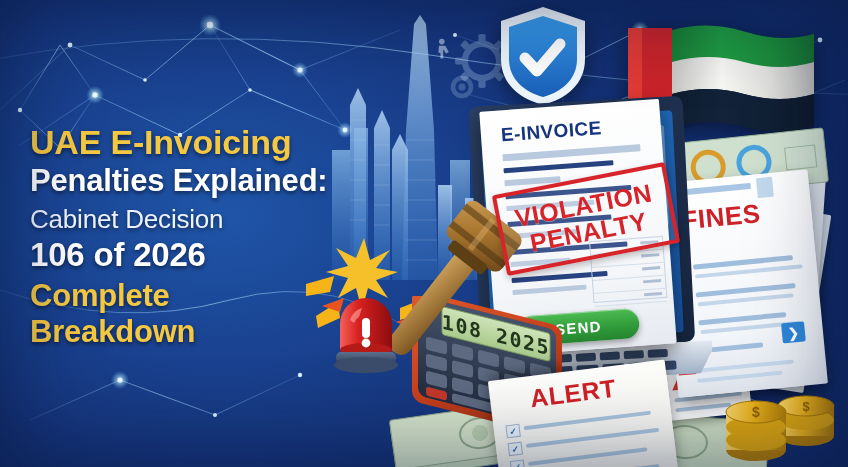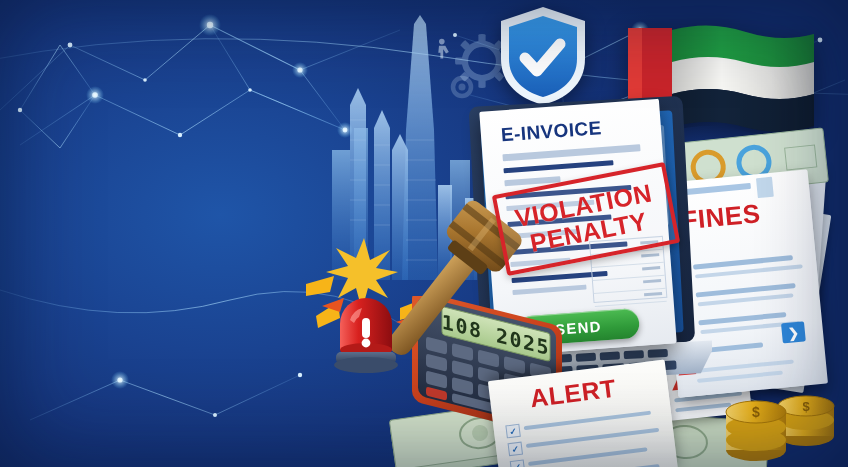--- a/index.html
+++ b/index.html
@@ -576,15 +576,23 @@
         <ellipse cx="30" cy="56" rx="30" ry="11" fill="#b07c08"></ellipse>
         <rect x="0" y="18" width="60" height="38" fill="url(#coinG)"></rect>
         <ellipse cx="30" cy="46" rx="30" ry="11" fill="#d9a311"></ellipse>
         <ellipse cx="30" cy="33" rx="30" ry="11" fill="#d9a311"></ellipse>
         <ellipse cx="30" cy="18" rx="30" ry="11" fill="url(#coinG)" stroke="#a97806"></ellipse>
         <text x="30" y="23" font-family="'Liberation Sans',sans-serif" font-size="14" font-weight="bold" fill="#8a5f05" text-anchor="middle">$</text>
       </g>
     </g>
   </svg>
 
+  <div class="headline">
+    <span class="ln ln1">UAE E-Invoicing</span>
+    <span class="ln ln2">Penalties Explained:</span>
+    <span class="ln ln3">Cabinet Decision</span>
+    <span class="ln ln4">106 of 2026</span>
+    <span class="ln ln5">Complete</span>
+    <span class="ln ln6">Breakdown</span>
+  </div>
 
   <div class="vign"></div>
 </div>
 
 </body></html>

